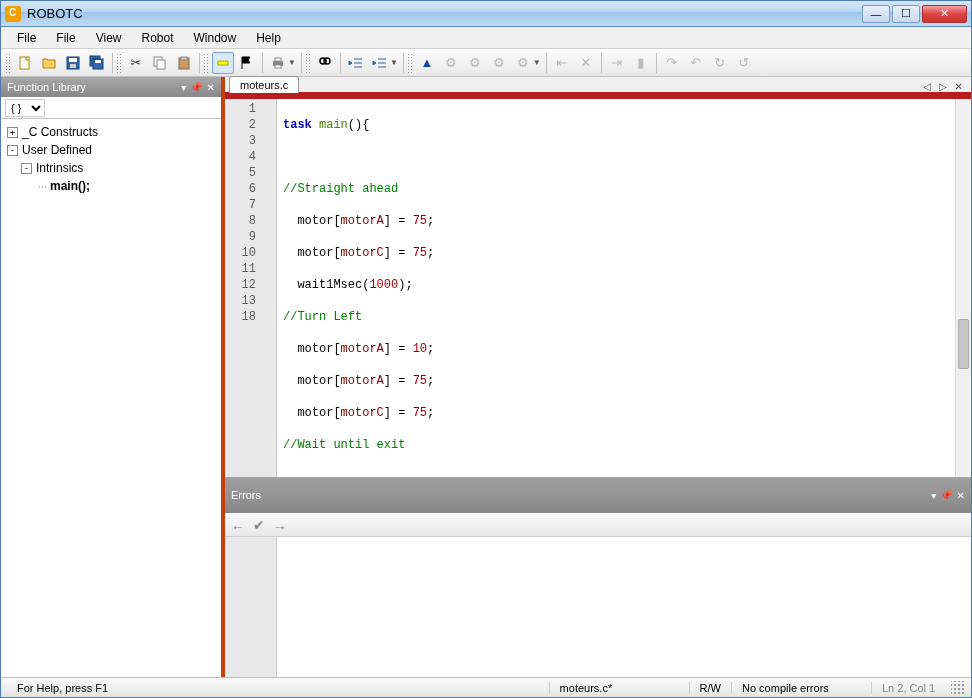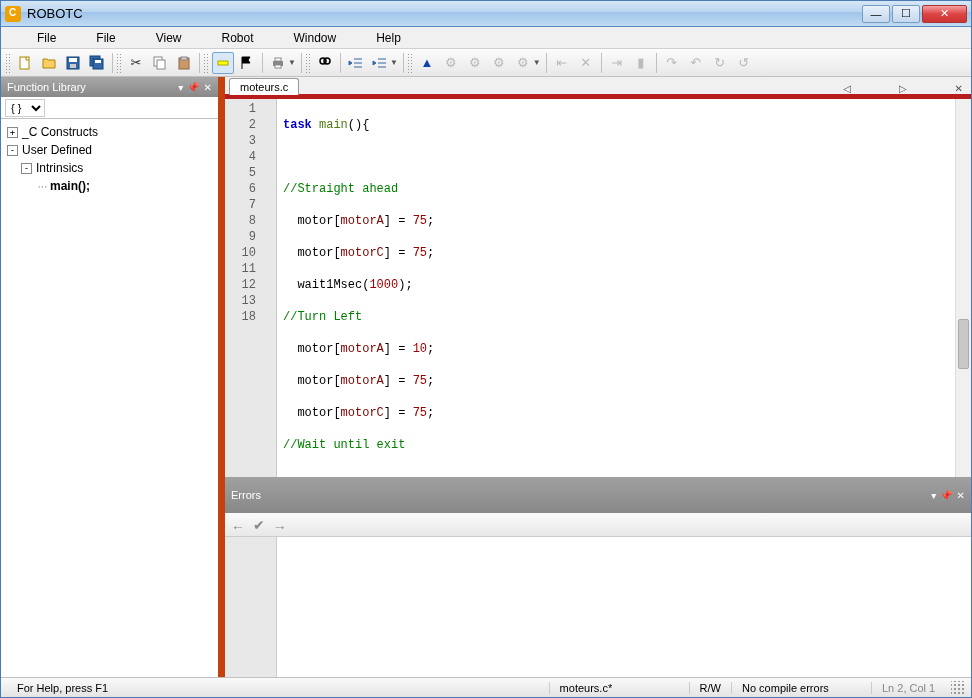--- a/index.html
+++ b/index.html
@@ -60,21 +60,21 @@
 }
 .menubar {
   height: 22px;
   background: #f0f0f0;
   border-bottom: 1px solid #d0d0d0;
   display: flex;
   align-items: center;
   padding: 0 8px;
   gap: 4px;
 }
-.menuitem { padding: 2px 8px; cursor: default; margin-left: 20px; }
+.menuitem { padding: 2px 8px; cursor: default; }
 .toolbar {
   height: 28px;
   background: linear-gradient(to bottom, #fcfcfc, #e8e8e8);
   border-bottom: 1px solid #c0c0c0;
   display: flex;
   align-items: center;
   padding: 0 4px;
 }
 .tb-grip {
   width: 6px; height: 20px;
@@ -100,21 +100,21 @@
 .tb-drop { font-size: 8px; color: #555; margin-left: -2px; margin-right: 2px; }
 .main-area {
   flex: 1;
   display: flex;
   min-height: 0;
 }
 .left-panel {
   width: 224px;
   display: flex;
   flex-direction: column;
-  border-right: 7px solid #c2410c;
+  border-right: 4px solid #c2410c;
 }
 .panel-header {
   height: 20px;
   background: linear-gradient(to bottom, #a8a8a8, #888);
   color: #fff;
   font-size: 11px;
   display: flex;
   align-items: center;
   padding: 0 6px;
 }
@@ -169,22 +169,21 @@
   display: flex;
   flex-direction: column;
   min-width: 0;
 }
 .tab-strip {
   height: 22px;
   background: #f0f0f0;
   display: flex;
   align-items: flex-end;
   padding: 0 4px;
-  border-bottom: 5px solid #b91c1c;
-  gap: 40px;
+  border-bottom: 7px solid #b91c1c;
 }
 .tab {
   background: #fff;
   border: 1px solid #999;
   border-bottom: none;
   padding: 2px 10px;
   font-size: 11px;
   border-radius: 3px 3px 0 0;
   position: relative;
   top: 1px;

